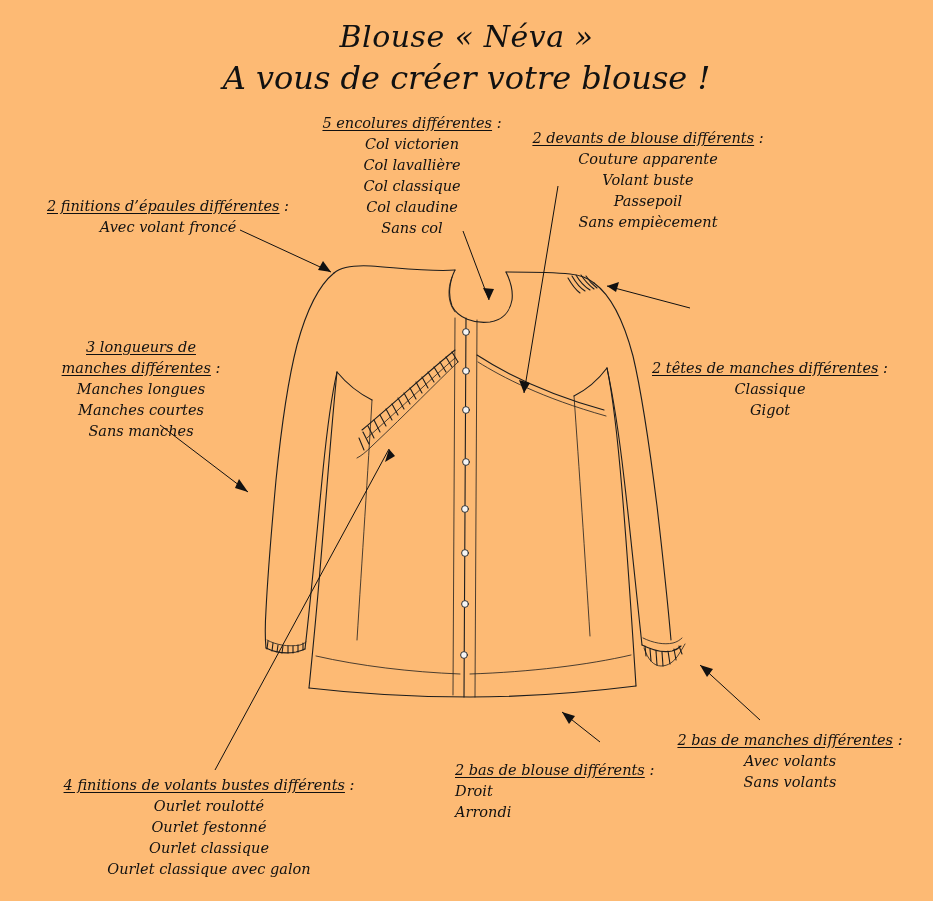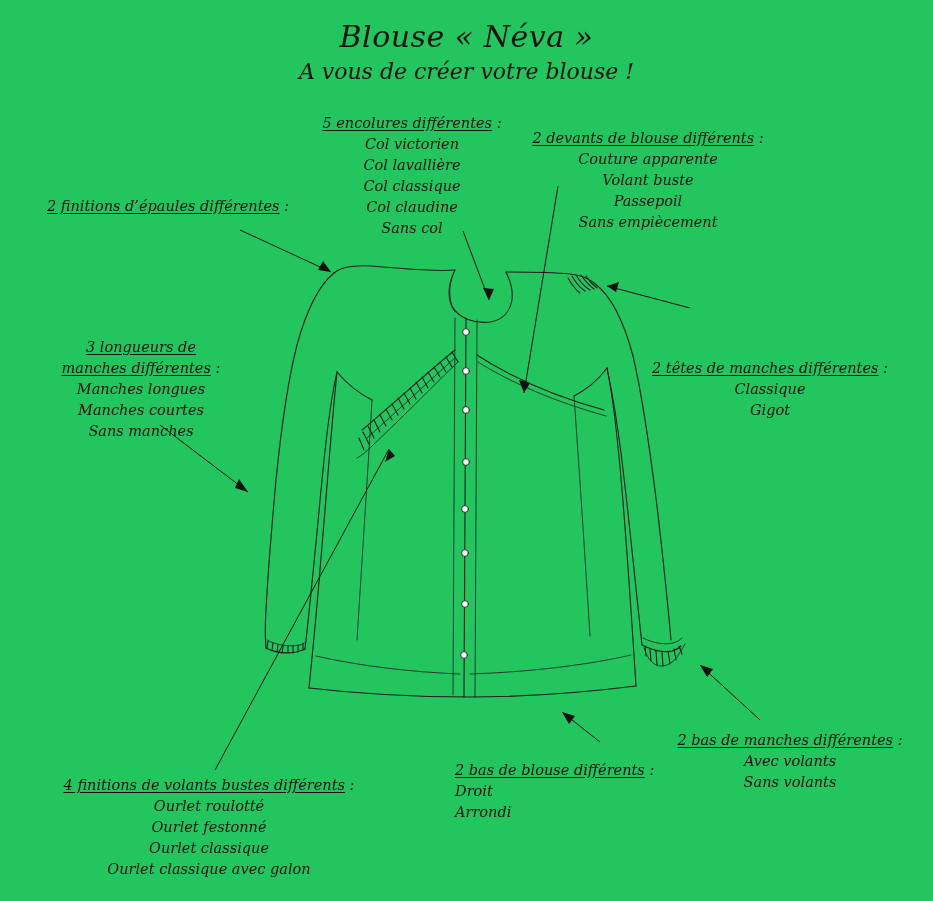--- a/index.html
+++ b/index.html
@@ -4,21 +4,21 @@
 <style>
   html, body {
     margin: 0;
     padding: 0;
     background: #ffffff;
   }
   #page {
     position: relative;
     width: 933px;
     height: 901px;
-    background: #22c55e;
+    background: #fdba74;
     overflow: hidden;
     font-family: "DejaVu Serif", serif;
     color: #1a1a1a;
   }
   .title-block {
     position: absolute;
     top: 18px;
     left: 0;
     width: 933px;
     text-align: center;
@@ -27,21 +27,21 @@
     font-family: "DejaVu Serif", serif;
     font-style: italic;
     font-size: 30px;
     letter-spacing: 0.5px;
     color: #111;
     line-height: 1.25;
   }
   .title-sub {
     font-family: "DejaVu Serif", serif;
     font-style: italic;
-    font-size: 22px;
+    font-size: 32px;
     color: #111;
     line-height: 1.3;
     margin-top: 2px;
   }
   .callout {
     position: absolute;
     font-family: "DejaVu Serif", serif;
     font-style: italic;
     font-size: 14.5px;
     line-height: 1.45;
@@ -250,20 +250,21 @@
   <div class="callout c-center" style="left: 530px; top: 128px; width: 236px;">
     <div><span class="hd">2 devants de blouse différents</span><span class="hd-tail"> :</span></div>
     <span class="opt">Couture apparente</span>
     <span class="opt">Volant buste</span>
     <span class="opt">Passepoil</span>
     <span class="opt">Sans empiècement</span>
   </div>
 
   <div class="callout c-center" style="left: 42px; top: 196px; width: 252px;">
     <div><span class="hd">2 finitions d’épaules différentes</span><span class="hd-tail"> :</span></div>
+    <span class="opt">Avec volant froncé</span>
   </div>
 
   <div class="callout c-center" style="left: 48px; top: 337px; width: 186px;">
     <div><span class="hd">3 longueurs de</span></div>
     <div><span class="hd">manches différentes</span><span class="hd-tail"> :</span></div>
     <span class="opt">Manches longues</span>
     <span class="opt">Manches courtes</span>
     <span class="opt">Sans manches</span>
   </div>
 

